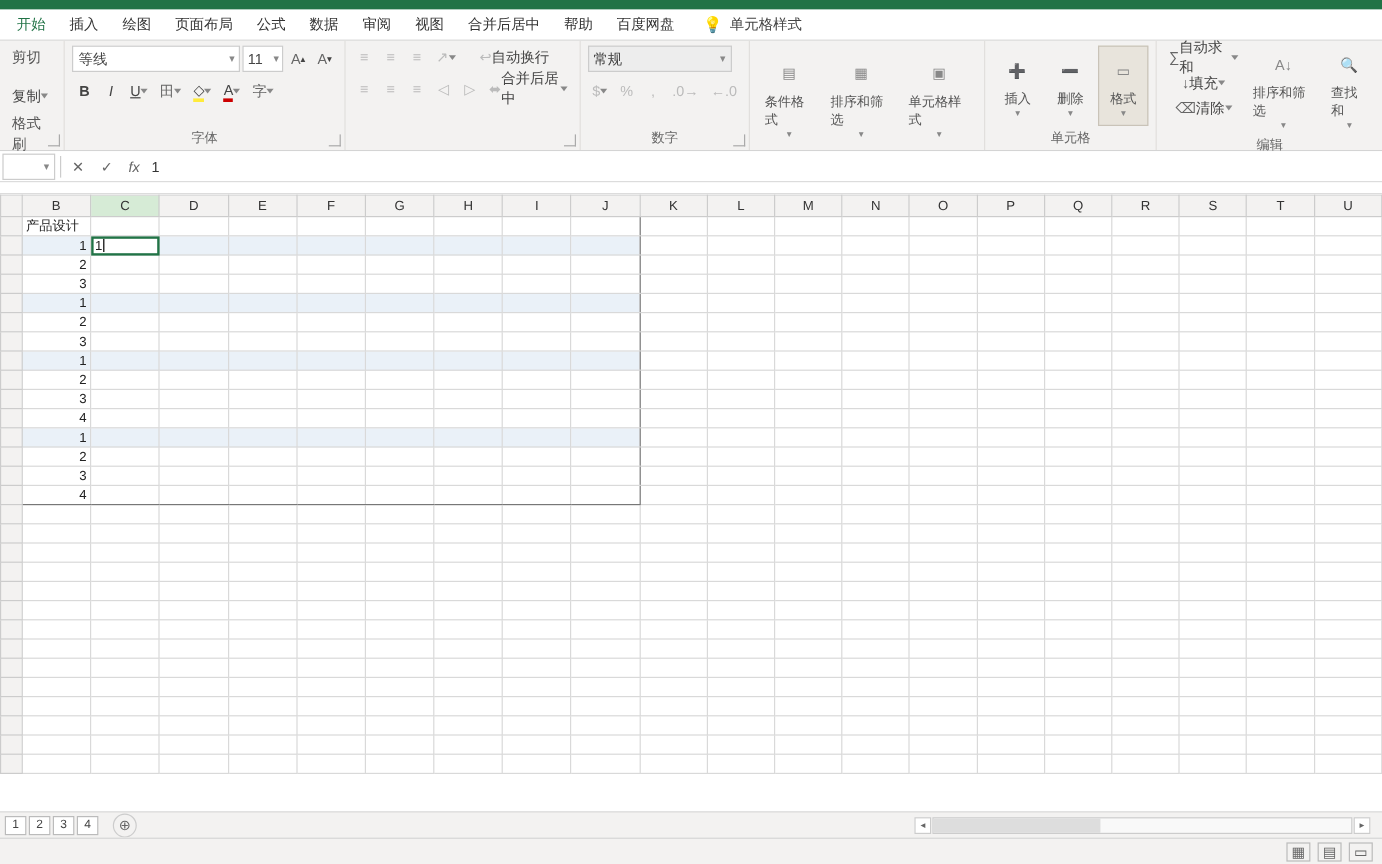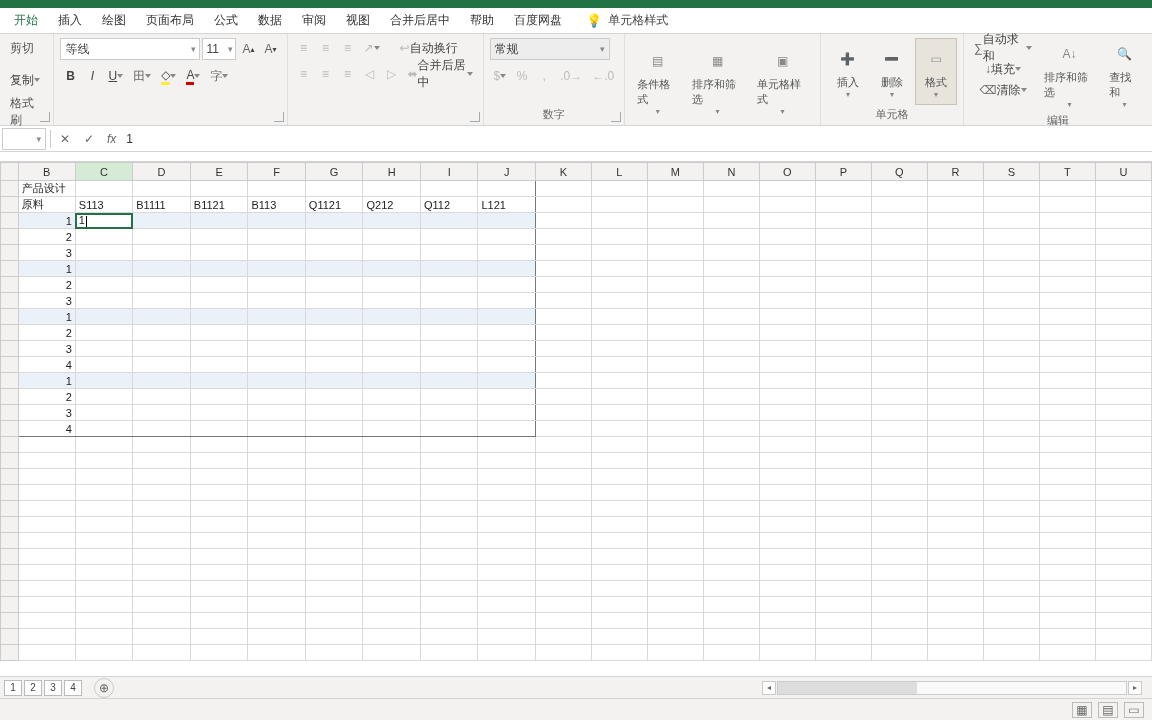--- a/index.html
+++ b/index.html
@@ -152,20 +152,21 @@
               <span style="border-bottom:3px solid #ffeb3b">◇</span> 
               <span class="caret-down"></span>
             </div>
           <div class="btn">
               <span style="border-bottom:3px solid #c00">A</span> 
               <span class="caret-down"></span>
             </div>
           <div class="btn">字 <span class="caret-down"></span></div>
         </div>
       </div>
+      <div class="label">字体</div>
       <div class="launcher"></div>
     </div>
 
     <div class="rgroup">
       <div class="body rcol" style="gap:6px">
         <div class="rrow">
           <div class="btn disabled">≡</div>
           <div class="btn disabled">≡</div>
           <div class="btn disabled">≡</div>
           <div class="btn disabled">↗ <span class="caret-down"></span></div>
@@ -348,43 +349,20 @@
             <td class="" style="text-align:left"></td>
             <td class="" style="text-align:left"></td>
             <td class="" style="text-align:left"></td>
             <td class="" style="text-align:left"></td>
             <td class="" style="text-align:left"></td>
             <td class="" style="text-align:left"></td>
             <td class="" style="text-align:left"></td>
           </tr>
           <tr>
             <th class="rowh"></th>
-            <td class="thickL" style="text-align:left">原料</td>
-            <td class="" style="text-align:left">S113</td>
-            <td class="" style="text-align:left">B1111</td>
-            <td class="" style="text-align:left">B1121</td>
-            <td class="" style="text-align:left">B113</td>
-            <td class="" style="text-align:left">Q1121</td>
-            <td class="" style="text-align:left">Q212</td>
-            <td class="" style="text-align:left">Q112</td>
-            <td class="thickR" style="text-align:left">L121</td>
-            <td class="" style="text-align:left"></td>
-            <td class="" style="text-align:left"></td>
-            <td class="" style="text-align:left"></td>
-            <td class="" style="text-align:left"></td>
-            <td class="" style="text-align:left"></td>
-            <td class="" style="text-align:left"></td>
-            <td class="" style="text-align:left"></td>
-            <td class="" style="text-align:left"></td>
-            <td class="" style="text-align:left"></td>
-            <td class="" style="text-align:left"></td>
-            <td class="" style="text-align:left"></td>
-          </tr>
-          <tr>
-            <th class="rowh"></th>
             <td class="thickL shade" style="text-align:right">1</td>
             <td class="shade editing" style="text-align:left">1<span class="edit-caret"></span></td>
             <td class="shade" style="text-align:left"></td>
             <td class="shade" style="text-align:left"></td>
             <td class="shade" style="text-align:left"></td>
             <td class="shade" style="text-align:left"></td>
             <td class="shade" style="text-align:left"></td>
             <td class="shade" style="text-align:left"></td>
             <td class="thickR shade" style="text-align:left"></td>
             <td class="" style="text-align:left"></td>

